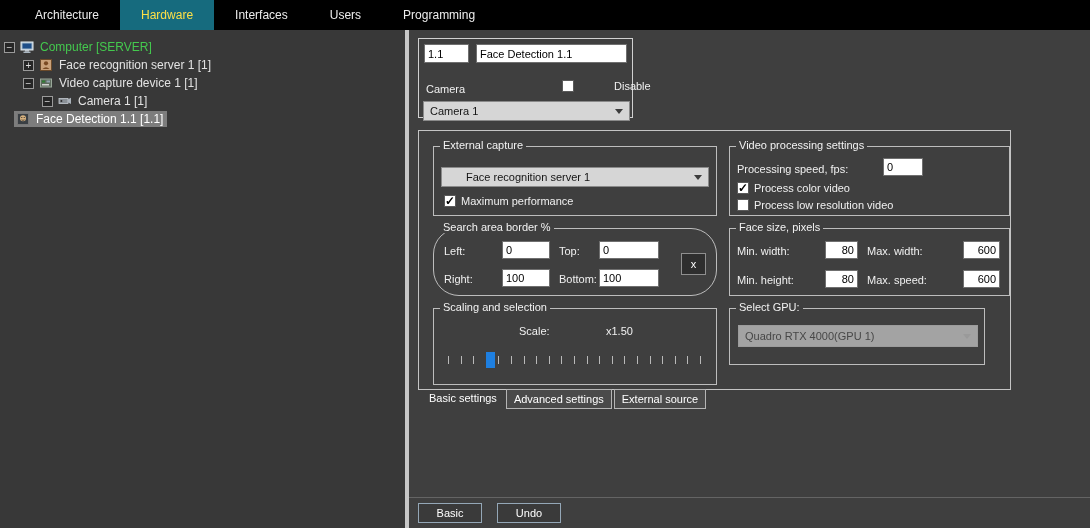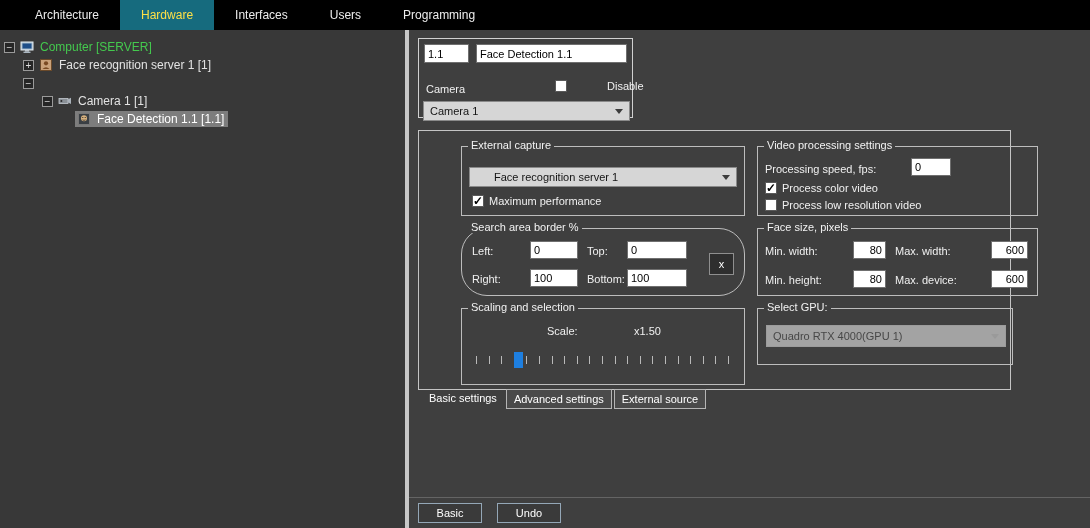--- a/index.html
+++ b/index.html
@@ -25,21 +25,21 @@
   .tree-ic svg { display:block; }
   .tree-label { font-size:12px; white-space:nowrap; color:#e2e2e2; padding:0 2px; }
   .tree-label.root-green { color:#44c94e; }
   .sel-wrap.selected .tree-label { color:#fff; }
 
   .splitter { position:absolute; left:405px; top:30px; width:4px; height:498px; background:#c7c7c7; }
 
   
   .rpanel { position:absolute; left:409px; top:30px; width:681px; height:498px; background:#3f3f3f; }
   .box { position:absolute; border:1px solid #d0d0d0; }
-  .group { position:absolute; border:1px solid #bdbdbd;margin-left:28px; }
+  .group { position:absolute; border:1px solid #bdbdbd; }
   .legend { position:absolute; top:-8px; left:6px; background:#3f3f3f; padding:0 3px; font-size:11px; color:#f2f2f2; white-space:nowrap; }
 
   .tin { position:absolute; background:#fff; border:1px solid #6f6f6f; color:#000; font-size:11px; padding:0 3px; font-family:inherit; outline:none; }
   .tin.rt { text-align:right; }
   .dd { position:absolute; background:#d6d6d6; border:1px solid #8a8a8a; color:#141414; font-size:11px; display:flex; align-items:center; padding:0 2px 0 6px; cursor:default; }
   .dd .txt { flex:1; overflow:hidden; white-space:nowrap; }
   .dd .chev { width:0; height:0; border-left:4px solid transparent; border-right:4px solid transparent; border-top:5px solid #3c3c3c; margin:0 4px; flex:none; }
   .dd.dim { background:#a3a3a3; color:#474747; border-color:#9c9c9c; }
   .dd.dim .chev { border-top-color:#9a9a9a; }
 
@@ -101,37 +101,48 @@
               <circle cx="7" cy="5.3" r="2.1" fill="#7a4a22"></circle>
               <path d="M3.5 11 Q7 7.6 10.5 11 Z" fill="#7a4a22"></path>
             </svg>
         </span>
         <span class="tree-label">Face recognition server 1 [1]</span>
       </span>
     </div>
 
     <div class="tree-row" style="padding-left:23px;">
       <span class="exp"></span>
+      <span class="sel-wrap">
+        <span class="tree-ic">
+          <svg viewBox="0 0 14 14" width="14" height="14">
+              <rect x="1.5" y="3" width="11" height="8" fill="#5d6a5d" stroke="#9aa89a"></rect>
+              <rect x="3" y="4.5" width="3" height="2" fill="#2e7d32"></rect>
+              <rect x="7.5" y="4.5" width="3.5" height="2" fill="#90a4ae"></rect>
+              <rect x="3" y="8" width="7" height="1.5" fill="#cfd2cf"></rect>
+            </svg>
+        </span>
+        <span class="tree-label">Video capture device 1 [1]</span>
+      </span>
     </div>
 
     <div class="tree-row" style="padding-left:42px;">
       <span class="exp"></span>
       <span class="sel-wrap">
         <span class="tree-ic">
           <svg viewBox="0 0 14 14" width="14" height="14">
               <rect x="1" y="4.5" width="9" height="5" fill="#8a9096" stroke="#c5cbd1" stroke-width="0.8"></rect>
               <polygon points="10,5.2 13,3.8 13,10 10,8.6" fill="#aab2ba"></polygon>
               <circle cx="3.4" cy="7" r="1" fill="#2a2a2a"></circle>
             </svg>
         </span>
         <span class="tree-label">Camera 1 [1]</span>
       </span>
     </div>
 
-    <div class="tree-row" style="padding-left:61px;">
+    <div class="tree-row" style="">
       <span class="exp-spacer"></span>
       <span class="sel-wrap selected">
         <span class="tree-ic">
           <svg viewBox="0 0 14 14" width="14" height="14">
               <rect x="1.5" y="1.5" width="11" height="11" fill="#3a3f44" stroke="#777"></rect>
               <circle cx="7" cy="6.2" r="3" fill="#d8b27e"></circle>
               <circle cx="5.8" cy="5.5" r="0.6" fill="#222"></circle>
               <circle cx="8.2" cy="5.5" r="0.6" fill="#222"></circle>
               <path d="M5.5 7.8 Q7 9 8.5 7.8" stroke="#222" stroke-width="0.7" fill="none"></path>
             </svg>
@@ -143,21 +154,21 @@
   </div>
 
   <div class="splitter"></div>
 
   <div class="rpanel">
 
     <div class="box" style="left:9px; top:8px; width:215px; height:80px;">
       <input class="tin" style="left: 5px; top: 5px; width: 45px; height: 19px;" value="1.1">
       <input class="tin" style="left: 57px; top: 5px; width: 151px; height: 19px;" value="Face Detection 1.1">
       <div class="lbl" style="left:7px; top:44px;">Camera</div>
-      <div class="cbrow" style="left:136px; top:41px;gap:40px;">
+      <div class="cbrow" style="left:143px; top:41px;gap:40px;">
         <span class="cb"></span>
         <span>Disable</span>
       </div>
       <div class="dd" style="left:4px; top:62px; width:207px; height:20px;">
         <span class="txt">Camera 1</span>
         <span class="chev"></span>
       </div>
     </div>
 
     <div class="box" style="left:9px; top:100px; width:593px; height:260px; border-color:#c4c4c4;"></div>
@@ -202,21 +213,21 @@
     </div>
 
     <div class="group" style="left:320px; top:198px; width:281px; height:68px;">
       <span class="legend">Face size, pixels</span>
       <div class="lbl" style="left:7px; top:16px;">Min. width:</div>
       <input class="tin rt" style="left: 95px; top: 12px; width: 33px; height: 18px;" value="80">
       <div class="lbl" style="left:137px; top:16px;">Max. width:</div>
       <input class="tin rt" style="left: 233px; top: 12px; width: 37px; height: 18px;" value="600">
       <div class="lbl" style="left:7px; top:45px;">Min. height:</div>
       <input class="tin rt" style="left: 95px; top: 41px; width: 33px; height: 18px;" value="80">
-      <div class="lbl" style="left:137px; top:45px;">Max. device:</div>
+      <div class="lbl" style="left:137px; top:45px;">Max. speed:</div>
       <input class="tin rt" style="left: 233px; top: 41px; width: 37px; height: 18px;" value="600">
     </div>
 
     <div class="group" style="left:24px; top:278px; width:284px; height:77px;">
       <span class="legend">Scaling and selection</span>
       <div class="lbl" style="left:85px; top:16px;">Scale:</div>
       <div class="lbl" style="left:172px; top:16px;">x1.50</div>
       <div class="slider">
         <div class="ticks"></div>
         <div class="thumb"></div>

